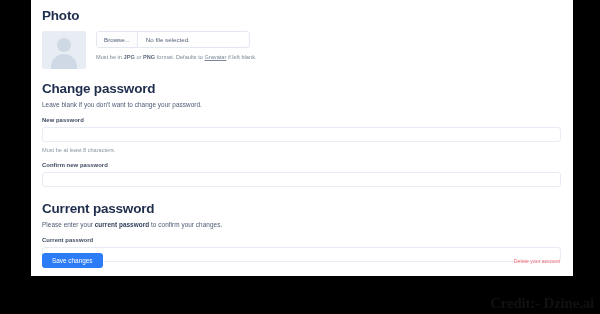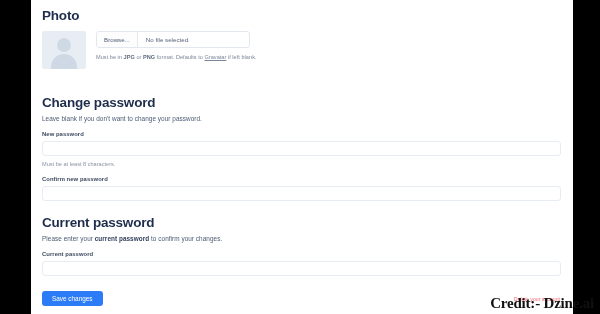--- a/index.html
+++ b/index.html
@@ -27,21 +27,21 @@
     z-index: 5;
   }
   .letterbox.left  { left: 0;  width: 31px; }
   .letterbox.right { right: 0; width: 27px; }
 
   #page {
     position: absolute;
     left: 31px;
     top: 0;
     width: 542px;
-    height: 314px;
+    height: 276px;
     background: #ffffff;
     overflow: hidden;
   }
   .inner {
     padding: 8px 12px 0 11px;
     box-sizing: border-box;
     height: 100%;
     position: relative;
   }
 
@@ -162,21 +162,21 @@
     padding: 0 6px;
     font-family: "Liberation Sans", sans-serif;
     outline: none;
   }
   .field-help {
     font-size: 5.6px;
     color: #8b96a6;
     margin-top: 5px;
   }
 
-  .block-gap-lg { margin-top: 26px; }
+  .block-gap-lg { margin-top: 12px; }
   .block-gap-md { margin-top: 14px; }
 
   
   .footer {
     position: absolute;
     left: 11px;
     right: 12px;
     bottom: 8px;
     display: flex;
     align-items: center;

